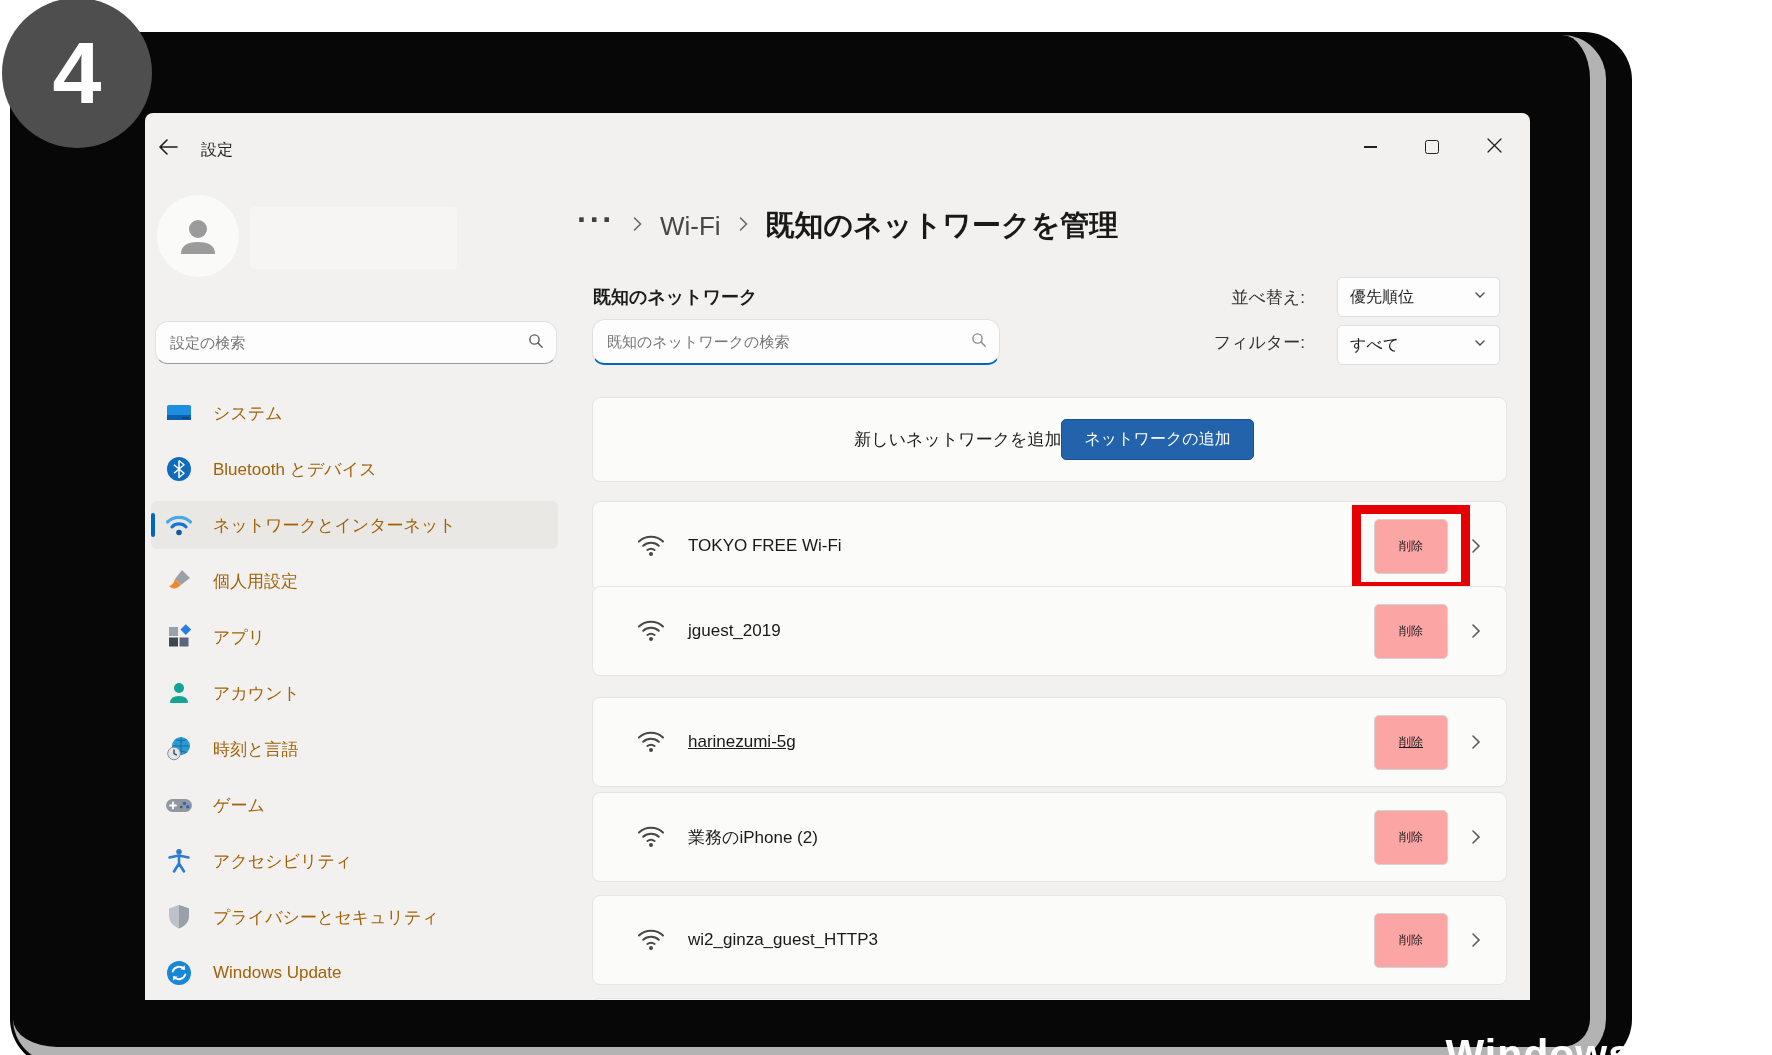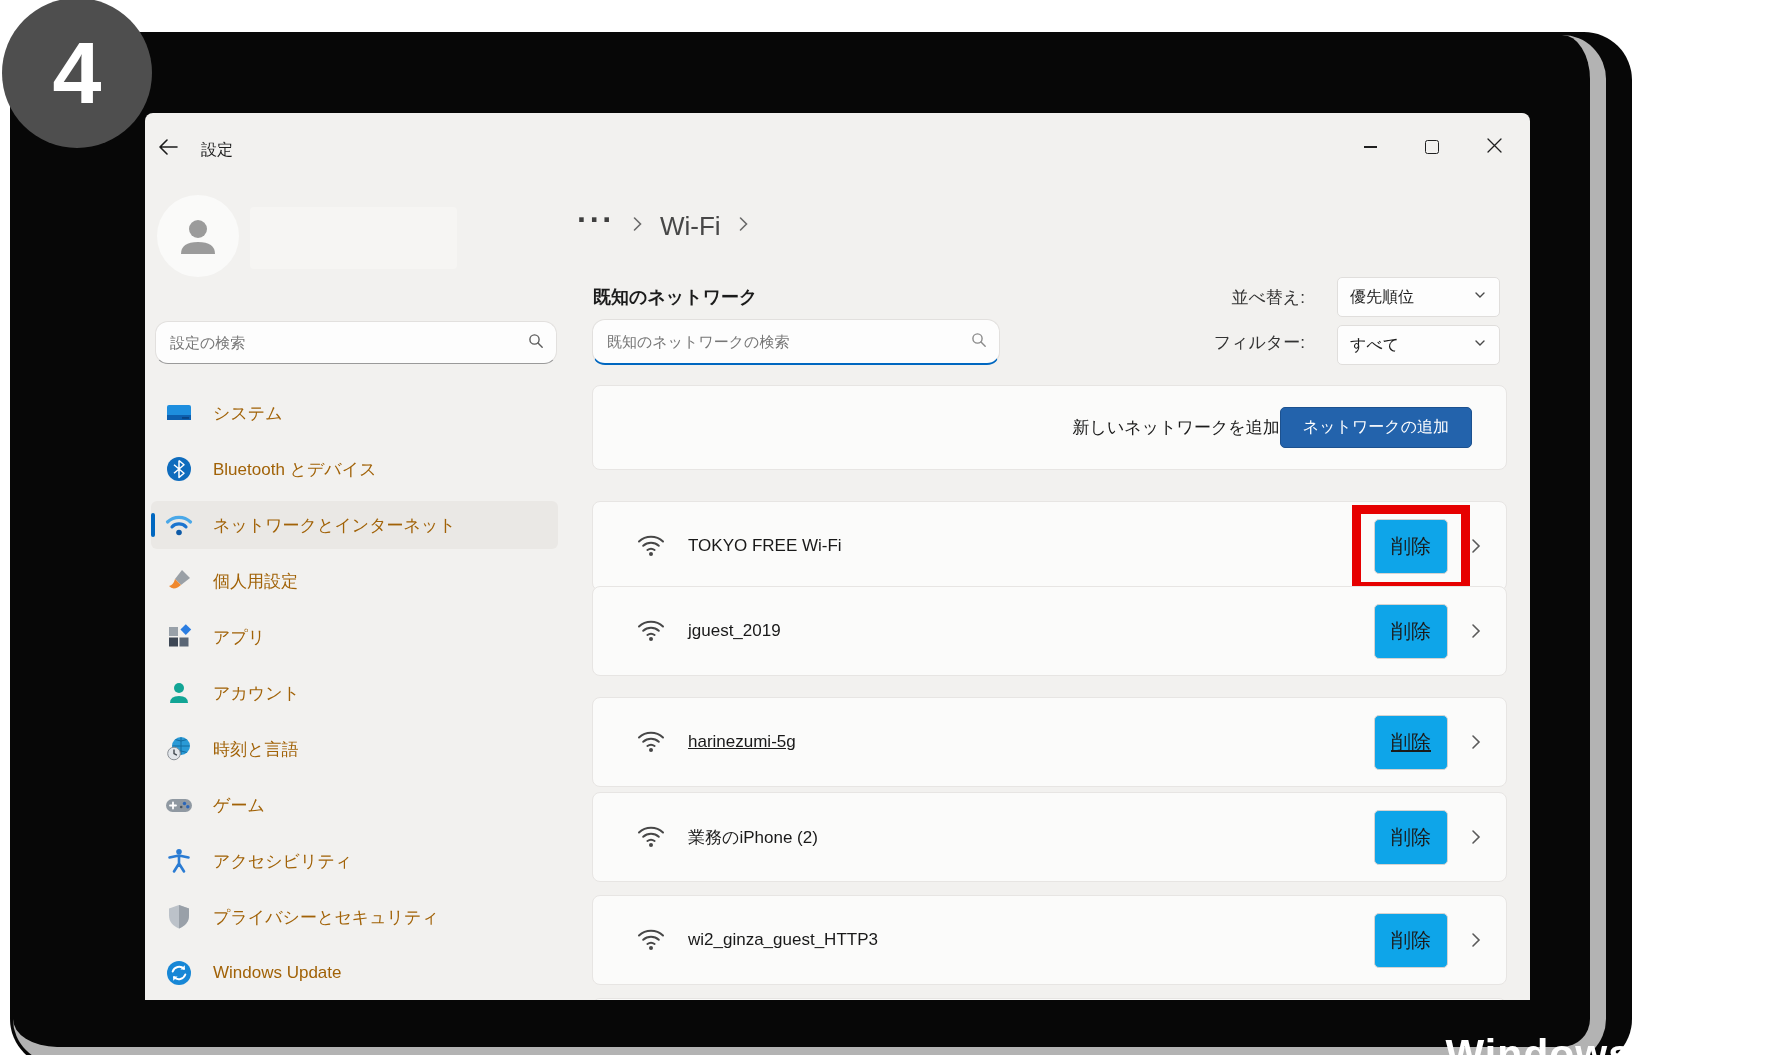--- a/index.html
+++ b/index.html
@@ -59,28 +59,28 @@
   
   .section-label{position:absolute;left:448px;top:172px;font-size:18px;font-weight:700;color:#1b1b1b;}
   .ctl-label{position:absolute;width:200px;text-align:right;font-size:17px;color:#333;}
   .dropdown{position:absolute;width:163px;height:40px;background:#fdfdfd;border:1px solid #e0dedc;
             border-radius:5px;display:flex;align-items:center;justify-content:space-between;
             padding:0 12px;box-sizing:border-box;font-size:16px;color:#1b1b1b;gap:8px;}
   
   .card{position:absolute;left:447px;width:915px;background:var(--card-bg,#fbfbfa);
         border:1px solid var(--card-border,#e7e5e3);border-radius:8px;box-sizing:border-box;
         display:flex;align-items:center;}
-  .add-card{top:272px;height:85px;padding:0 34px 0 43px;justify-content:flex-end;}
+  .add-card{top:284px;height:85px;padding:0 34px 0 43px;justify-content:center;}
   .add-text{font-size:17px;}
   .add-btn{height:41px;padding:0 22px;background:var(--accent,#2363ac);border:1px solid #1c518f;
            border-radius:5px;color:#fff;font-size:16px;font-family:inherit;}
   .net-card{height:90px;padding:0 24px 0 43px;}
   .net-name{flex:1;font-size:17px;color:#191919;margin-left:22px;}
-  .del-btn{width:74px;height:55px;background:#0ea5e9;border:1px solid #d5d3d1;border-radius:5px;
-           font-size:20px;color:#1a1a1a;font-family:inherit;margin-right:22px;flex:0 0 auto;}
+  .del-btn{width:74px;height:55px;background:#fca5a5;border:1px solid #d5d3d1;border-radius:5px;
+           font-size:12px;color:#1a1a1a;font-family:inherit;margin-right:22px;flex:0 0 auto;}
   .chev-right{flex:0 0 auto;display:flex;align-items:center;}
   .highlight-box{position:absolute;left:759px;top:3px;width:118px;height:86px;
                  border:9px solid var(--highlight-red,#e60000);box-sizing:border-box;pointer-events:none;}
 </style>
 </head>
 <body>
 
 <div class="stage">
 
   <div class="device-frame">
@@ -267,20 +267,21 @@
         <svg width="11" height="18" viewBox="0 0 11 18">
             <path d="M2.5 3l6 6-6 6" stroke="#6a6a6a" stroke-width="1.6" fill="none" stroke-linecap="round"></path>
           </svg>
       </span>
       <span class="bc-parent">Wi-Fi</span>
       <span>
         <svg width="11" height="18" viewBox="0 0 11 18">
             <path d="M2.5 3l6 6-6 6" stroke="#6a6a6a" stroke-width="1.6" fill="none" stroke-linecap="round"></path>
           </svg>
       </span>
+      <span class="bc-current">既知のネットワークを管理</span>
     </div>
 
     <div class="section-label">既知のネットワーク</div>
 
     <div class="searchbox sb-main">
       <input type="text" placeholder="既知のネットワークの検索" style="">
       <span class="search-glyph">
         <svg width="16" height="16" viewBox="0 0 16 16">
             <circle cx="6.5" cy="6.5" r="4.6" stroke="#8a8a8a" fill="none" stroke-width="1.4"></circle>
             <path d="M10 10l4.2 4.2" stroke="#8a8a8a" stroke-width="1.4" stroke-linecap="round"></path>

